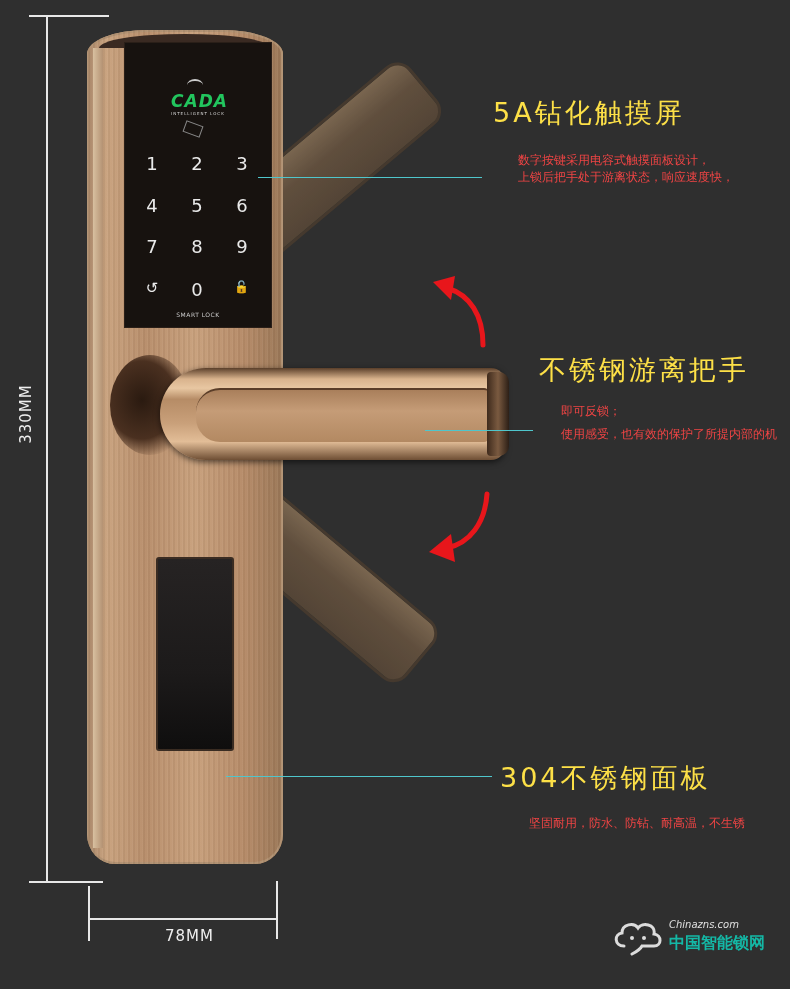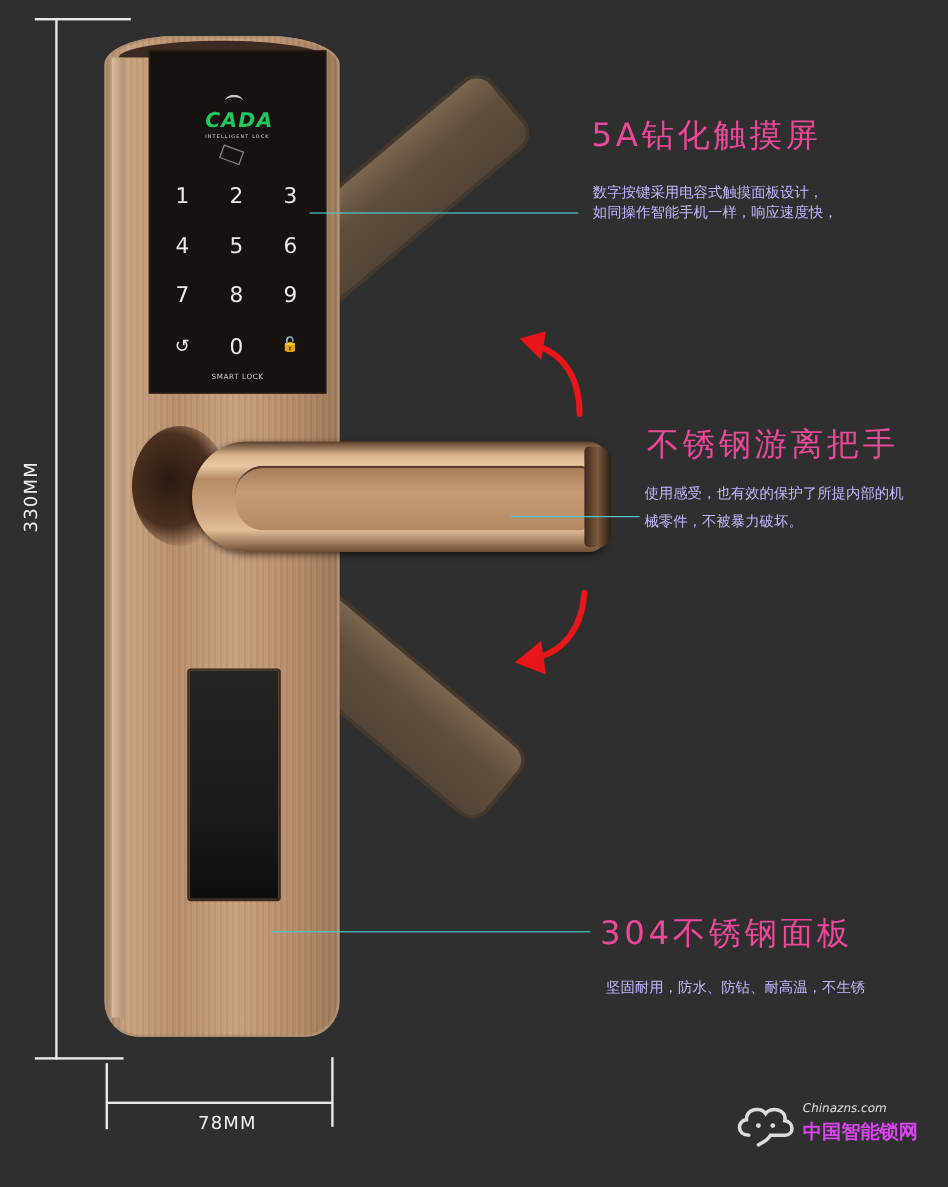--- a/index.html
+++ b/index.html
@@ -96,31 +96,31 @@
   .fp {
     position: absolute; left: 156px; top: 557px; width: 74px; height: 190px;
     background: linear-gradient(180deg, #262323, #1c1a1a 60%, #0f0e0e);
     border: 2px solid #3a2c22; border-radius: 3px;
   }
 
   
   .cyan { position: absolute; height: 1px; background: #4fc6cc; }
 
   
-  .title { position: absolute; font-size: 27px; font-weight: normal; color: #ec4899; letter-spacing: 3px; white-space: nowrap; }
-  .desc { position: absolute; font-size: 12px; color: #c4b5fd; line-height: 17px; white-space: nowrap; }
+  .title { position: absolute; font-size: 27px; font-weight: normal; color: #fde047; letter-spacing: 3px; white-space: nowrap; }
+  .desc { position: absolute; font-size: 12px; color: #ef4444; line-height: 17px; white-space: nowrap; margin-left: 24px; }
   .desc2 { line-height: 23px; }
 
   
   .arrow svg { overflow: visible; }
 
   
   .wm { position: absolute; left: 612px; top: 918px; width: 170px; height: 40px; }
   .wm-domain { position: absolute; left: 57px; top: 1px; font-size: 10px; font-style: italic; color: #e0e0e0; }
-  .wm-name { position: absolute; left: 57px; top: 15px; font-size: 16px; font-weight: bold; color: #d946ef; letter-spacing: 0; white-space: nowrap; }
+  .wm-name { position: absolute; left: 57px; top: 15px; font-size: 16px; font-weight: bold; color: #14b8a6; letter-spacing: 0; white-space: nowrap; }
 </style>
 </head>
 <body>
 
 <div class="dim-line" style="left:29px;top:15px;width:80px;height:2px;"></div>
 <div class="dim-line" style="left:46px;top:15px;width:2px;height:868px;"></div>
 <div class="dim-line" style="left:29px;top:881px;width:74px;height:2px;"></div>
 <div class="dim-label-v">330MM</div>
 
 <div class="dim-line" style="left:88px;top:886px;width:2px;height:55px;"></div>
@@ -179,27 +179,27 @@
   </svg>
 </div>
 
 <div class="cyan" style="left:258px;top:177px;width:224px;"></div>
 <div class="cyan" style="left:425px;top:430px;width:108px;"></div>
 <div class="cyan" style="left:226px;top:776px;width:266px;"></div>
 
 <div class="title" style="left:493px;top:95px;">5A钻化触摸屏</div>
 <div class="desc" style="left:494px;top:152px;">
   <div>数字按键采用电容式触摸面板设计，</div>
-  <div>如同操作智能手机一样，响应速度快，</div>
+  <div>上锁后把手处于游离状态，响应速度快，</div>
 </div>
 
 <div class="title" style="left:539px;top:352px;">不锈钢游离把手</div>
 <div class="desc desc2" style="left:537px;top:400px;">
+  <div>即可反锁；</div>
   <div>使用感受，也有效的保护了所提内部的机</div>
-  <div>械零件，不被暴力破坏。</div>
 </div>
 
 <div class="title" style="left:500px;top:760px;">304不锈钢面板</div>
 <div class="desc" style="left:505px;top:815px;text-align:right;">
   <div>坚固耐用，防水、防钻、耐高温，不生锈</div>
 </div>
 
 <div class="wm">
   <svg class="abs" style="left:0;top:2px;" width="52" height="36" viewBox="0 0 52 36">
     <path d="M12 26 C2 26 2 14 10 13 C10 4 22 2 26 8 C30 2 44 4 42 14 C50 15 50 26 42 26 L30 26 C28 30 24 32 20 34" fill="none" stroke="#dcdcdc" stroke-width="3" stroke-linecap="round"></path>

